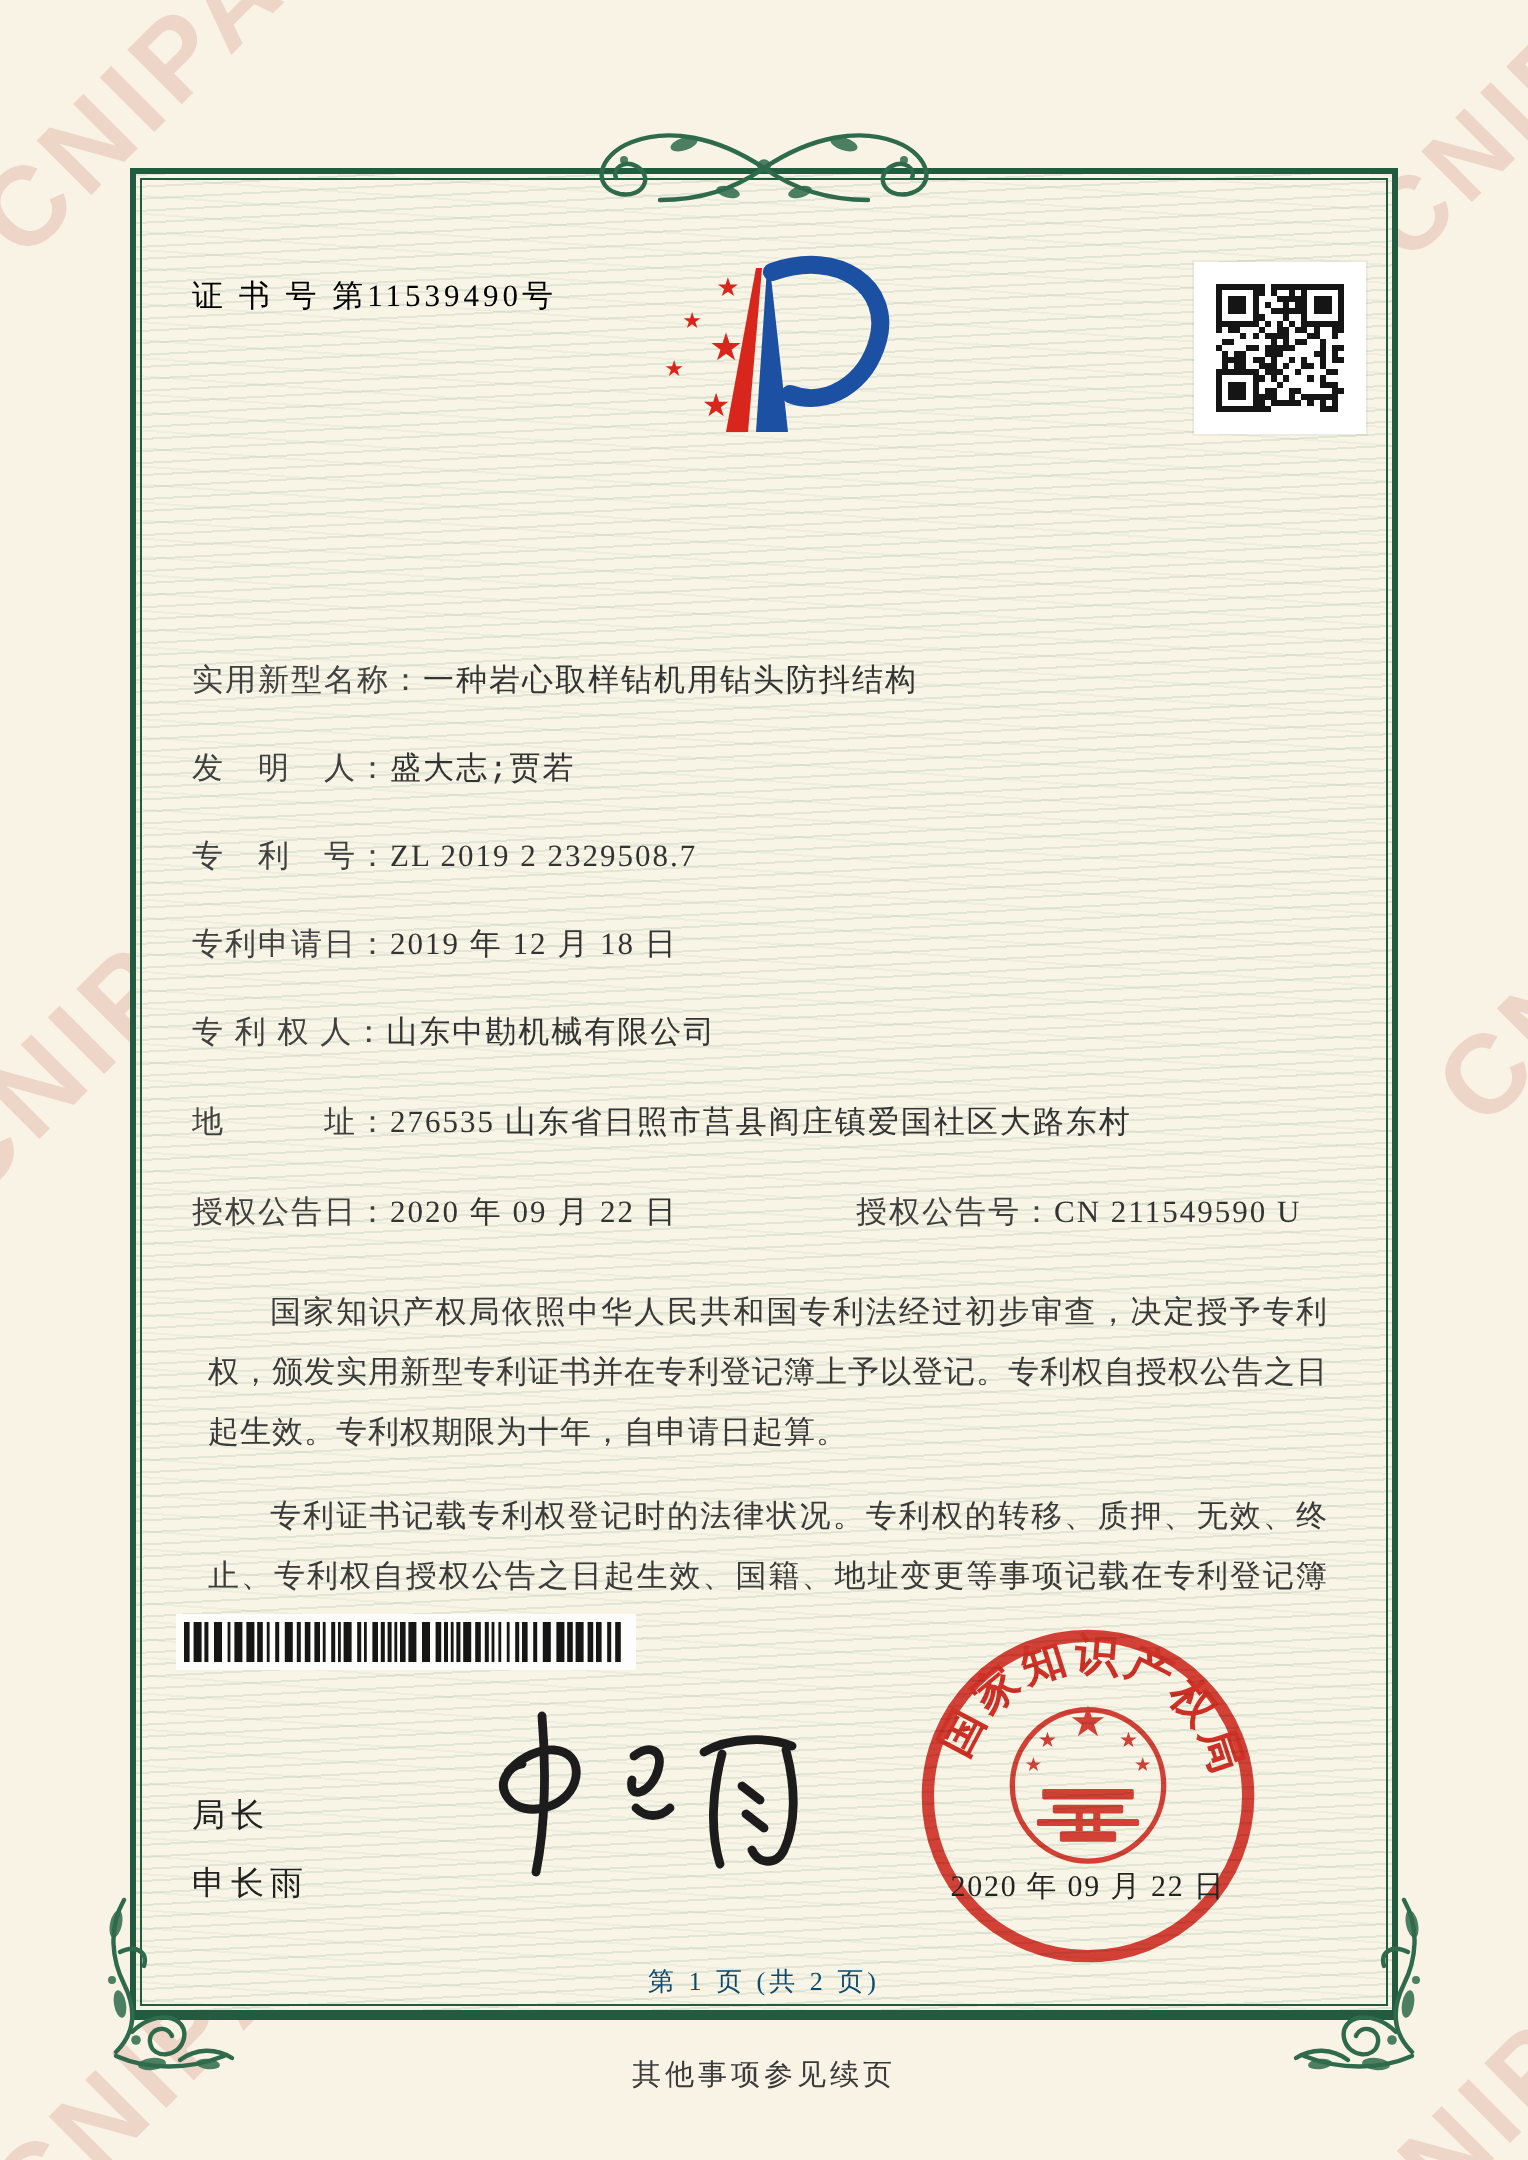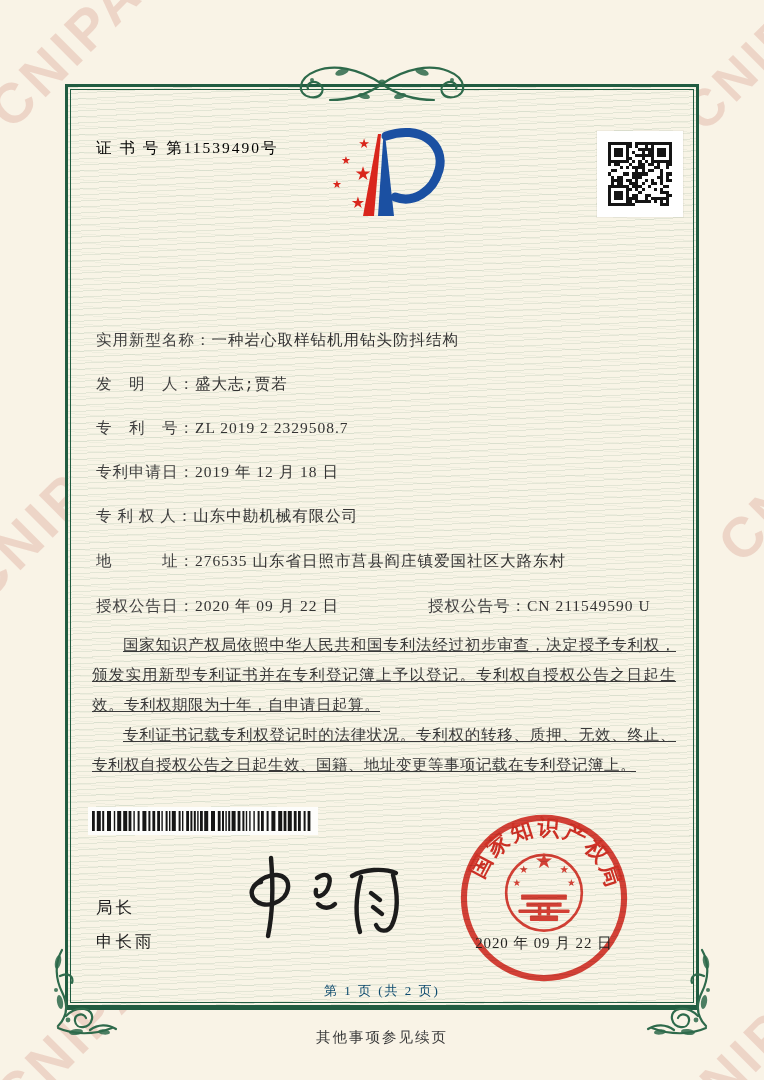--- a/index.html
+++ b/index.html
@@ -44,21 +44,21 @@
   }
   .fields{position:absolute;left:96px;top:322px;width:580px;font-size:15.5px;color:#333;}
   .frow{position:absolute;left:0;white-space:nowrap;letter-spacing:1px;}
   .frow .lbl{color:#404040;}
   .frow .val{color:#333;}
   .grant-no{position:absolute;left:302px;top:0;white-space:nowrap;letter-spacing:1px;margin-left:30px;}
   .paras{
     position:absolute;left:92px;top:630px;width:584px;
     font-size:15.5px;line-height:30px;color:#3a3a3a;text-align:justify;letter-spacing:.5px;
   }
-  .paras p{margin:0;text-indent:2em;text-decoration:underline;}
+  .paras p{margin:12px;text-indent:2em;}
   .barcode-box{position:absolute;left:88px;top:807px;width:230px;height:28px;background:#fdfdfb;
                display:flex;align-items:center;justify-content:center;}
   .officer{position:absolute;left:96px;top:866px;font-size:16.5px;letter-spacing:3px;color:#222;margin-top:31px;}
   .officer div{margin-bottom:12px;}
   .sig{position:absolute;left:224px;top:846px;width:190px;height:96px;}
   .seal{position:absolute;left:456px;top:810px;width:176px;height:176px;mix-blend-mode:multiply;opacity:.95;}
   .page-no{position:absolute;left:0;top:982px;width:100%;text-align:center;font-size:13px;letter-spacing:2px;color:#0c4a6e;}
   .footer-note{position:absolute;left:0;top:1028px;width:100%;text-align:center;font-size:14.5px;letter-spacing:2px;color:#3a3a3a;}
 </style>
 </head>

